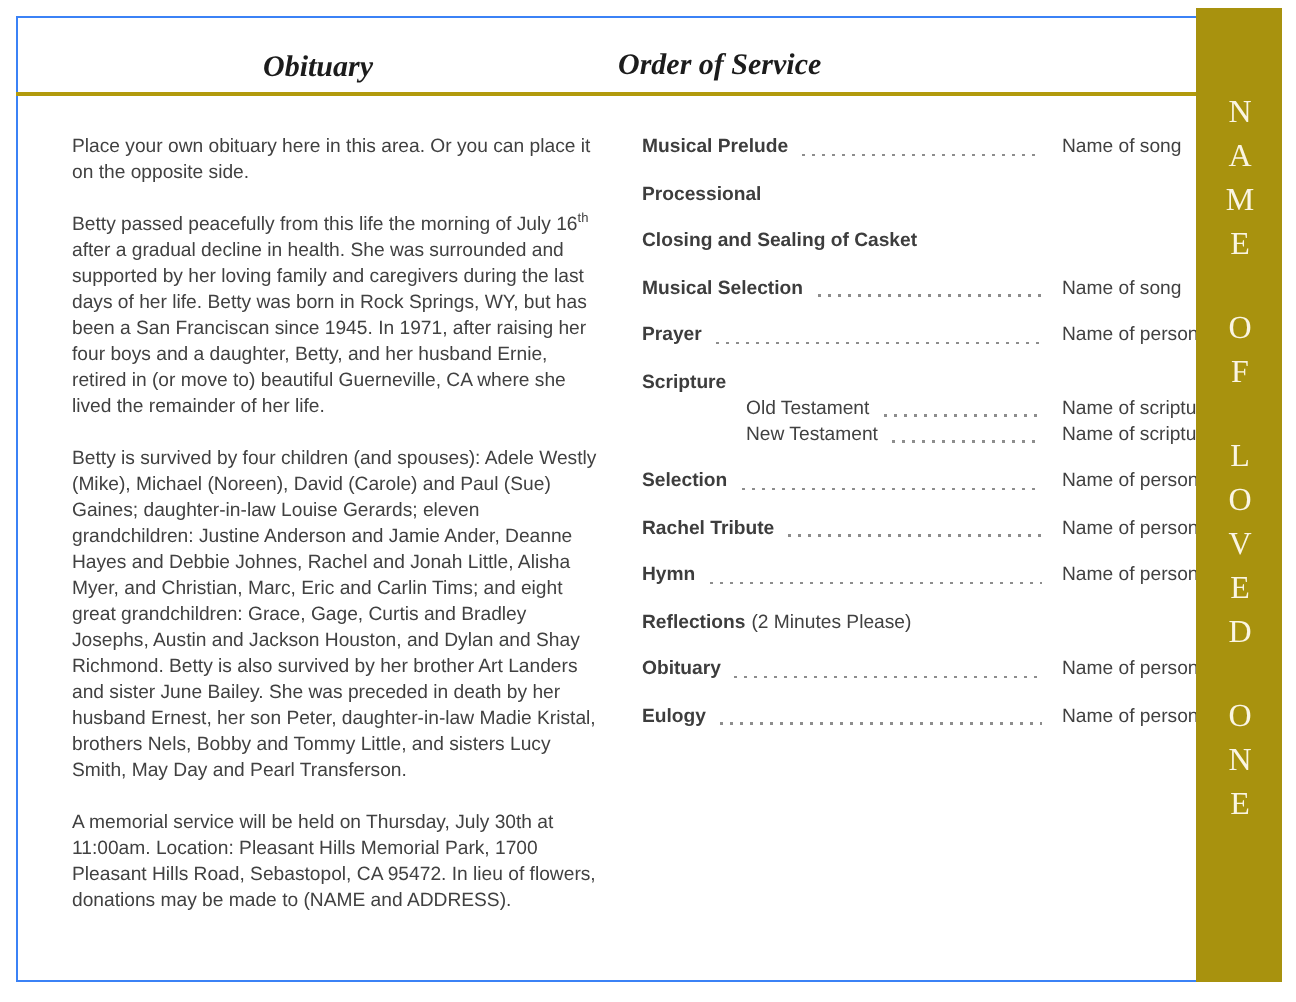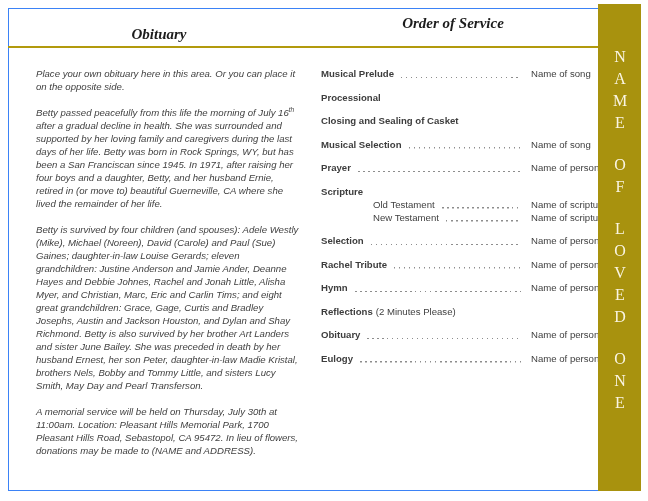--- a/index.html
+++ b/index.html
@@ -29,22 +29,22 @@
     height: 37px;
     display: flex;
   }
   .header-cell-left {
     width: 300px;
     display: flex; align-items: flex-end; justify-content: center;
     padding-bottom: 3px;
   }
   .header-cell-right {
     flex: 1;
-    display: flex; align-items: flex-end; justify-content: center;
-    padding-bottom: 14px; padding-right: 43px;
+    display: flex; align-items: flex-end; 
+    padding-bottom: 4px; padding-right: 43px;
   }
   .title {
     font-family: "Liberation Serif", serif;
     font-weight: bold; font-style: italic;
     font-size: 15px; color: #1c1c1c;
   }
   .gold-rule {
     position: absolute;
     left: -1px; top: 37px; right: -1px;
     height: 2px;
@@ -60,21 +60,20 @@
     box-sizing: border-box;
   }
   .obit-col {
     width: 300px;
     box-sizing: border-box;
     padding-left: 27px;
     padding-right: 10px;
     font-size: 9.6px;
     line-height: 13px;
     color: #414141;
-    font-style: italic;
   }
   .obit-col p { margin: 0 0 13px 0; }
   .obit-col sup { font-size: 6.5px; vertical-align: super; line-height: 0; }
 
   .service-col {
     flex: 1;
     box-sizing: border-box;
     padding-left: 12px;
     padding-right: 43px;
     font-size: 9.6px;

